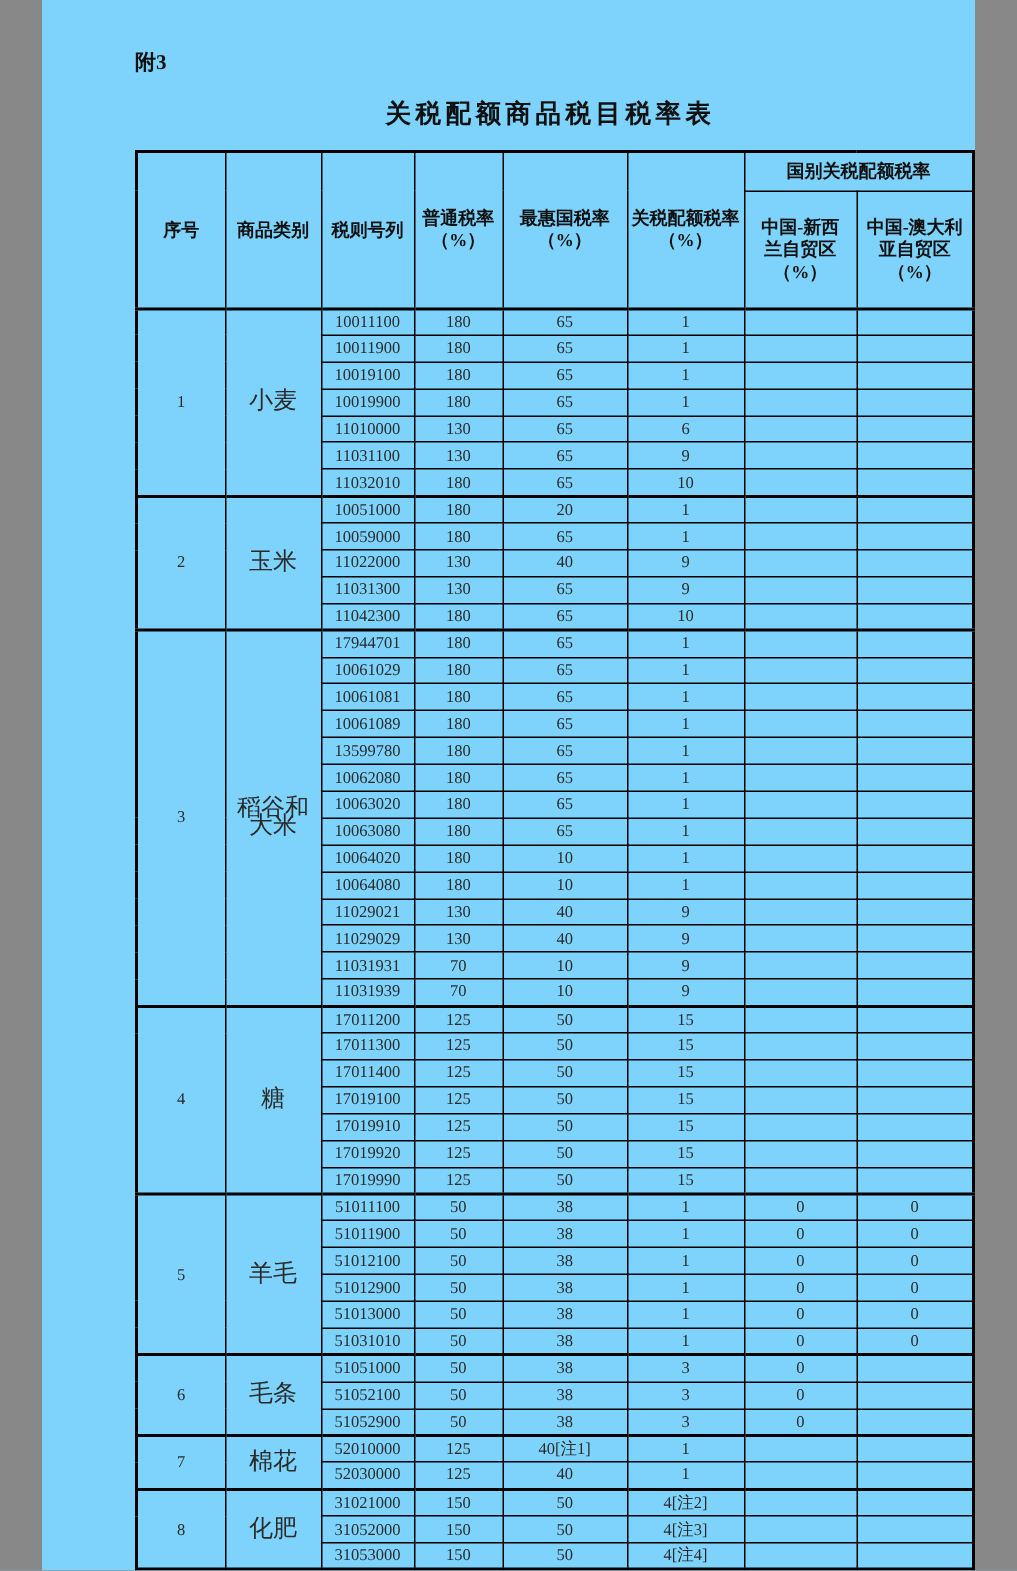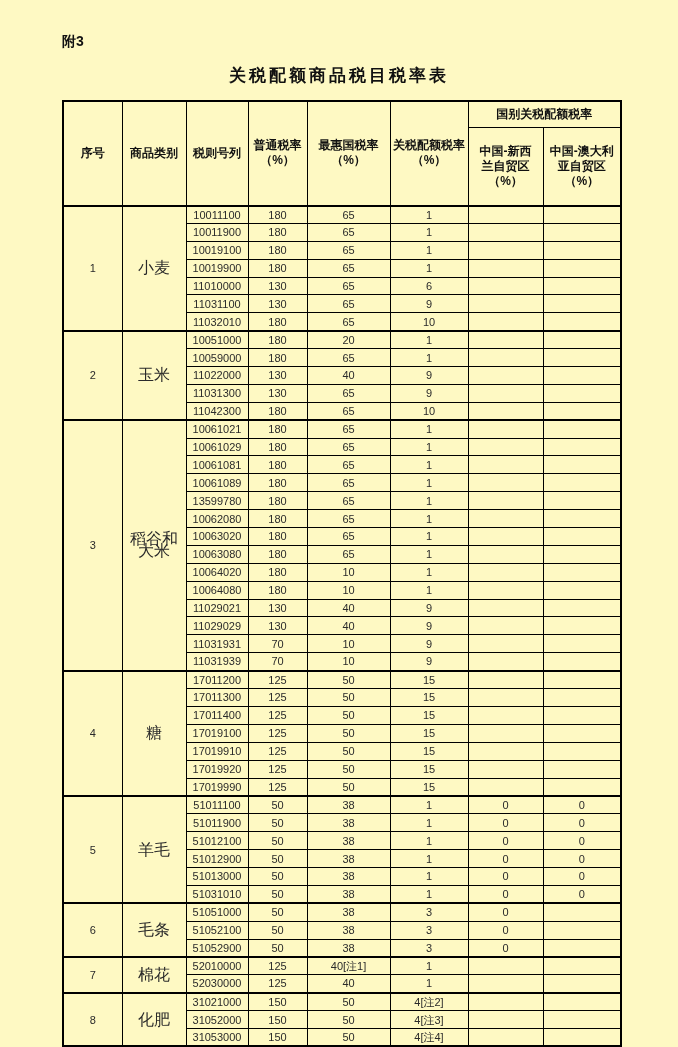--- a/index.html
+++ b/index.html
@@ -1,23 +1,23 @@
 <!DOCTYPE html>
 <html><head>
 <meta charset="utf-8">
 <style>
   * { margin: 0; padding: 0; box-sizing: border-box; }
   html, body { background: #888; }
   .page {
     position: relative;
-    width: 678px;
+    width: 622px;
     height: 1047px;
     margin: 0 auto;
-    background: #fef9c3;
-    font-family: Liberation Sans, sans-serif;
+    background: #7dd3fc;
+    font-family: Liberation Serif, serif;
     color: #1f1f1f;
     overflow: hidden;
   }
   .attachment {
     position: absolute;
     left: 62px;
     top: 33px;
     font-size: 14px;
     font-weight: bold;
     color: #111;
@@ -206,21 +206,21 @@
             <td>11042300</td>
             <td>180</td>
             <td>65</td>
             <td>10</td>
             <td></td>
             <td></td>
           </tr>
           <tr class="group-start">
             <td rowspan="14">3</td>
             <td rowspan="14" class="cat">稻谷和大米</td>
-            <td>10061021</td>
+            <td>17944701</td>
             <td>180</td>
             <td>65</td>
             <td>1</td>
             <td></td>
             <td></td>
           </tr>
           <tr>
             <td>10061029</td>
             <td>180</td>
             <td>65</td>

